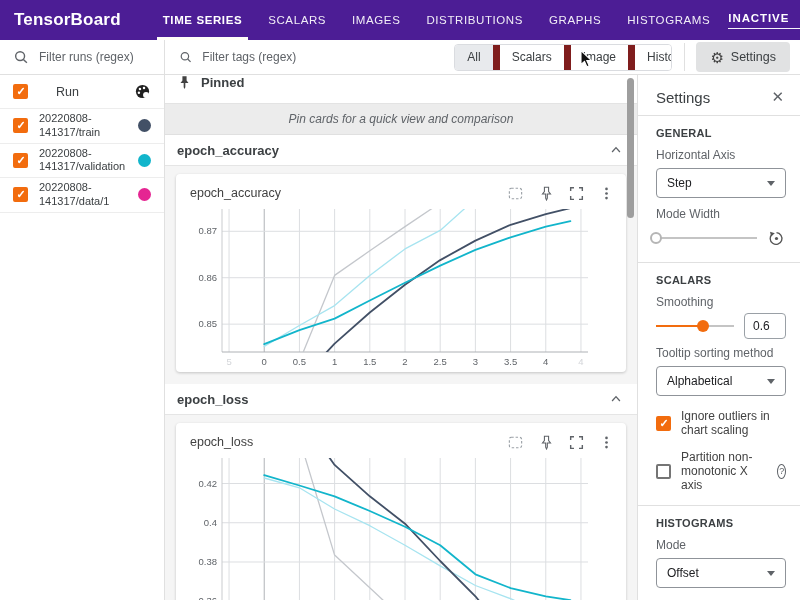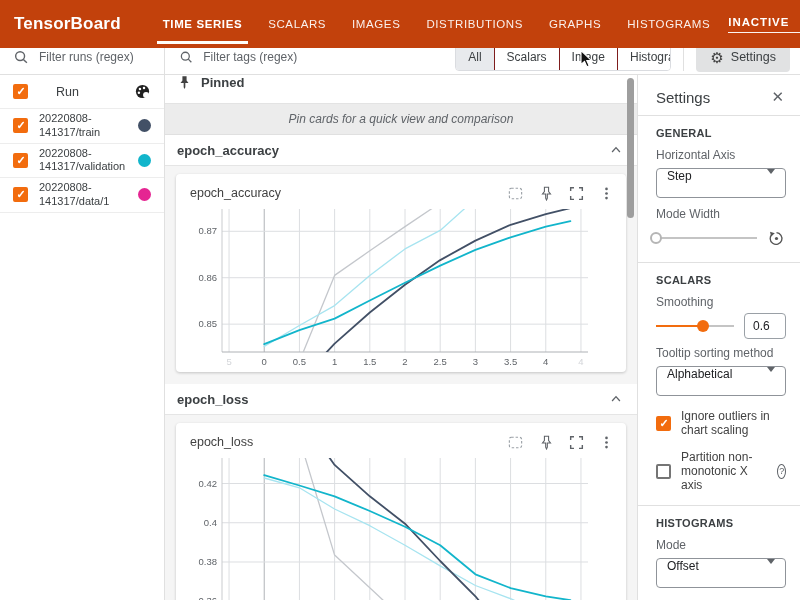--- a/index.html
+++ b/index.html
@@ -1,21 +1,21 @@
 <!DOCTYPE html>
 <html><head>
 <meta charset="utf-8">
 <style>
   html,body{margin:0;padding:0}
   body{width:800px;height:600px;position:relative;overflow:hidden;background:#fff;
        font-family:"Liberation Sans",sans-serif;color:#3c4043;-webkit-font-smoothing:antialiased}
   svg text{font-family:"Liberation Sans",sans-serif}
 
   
-  .app-header{position:absolute;left:0;top:0;right:0;height:48px;background:#c2410c;
+  .app-header{position:absolute;left:0;top:0;right:0;height:40px;background:#4c1d95;
               display:flex;align-items:center;padding:8px 14px;box-sizing:border-box;z-index:30}
   .logo{color:#fff;font-size:17px;font-weight:700;letter-spacing:.2px;margin-right:34px}
   .tabs{display:flex;height:40px}
   .tab{position:relative;display:flex;align-items:center;height:40px;padding:0 8px;margin-right:10px;
        color:rgba(255,255,255,.92);font-size:11.5px;font-weight:500;letter-spacing:.6px;cursor:pointer;white-space:nowrap}
   .tab.active{color:#fff;font-weight:700}
   .tab.active::after{content:"";position:absolute;left:2px;right:2px;bottom:0;height:3px;background:#fffdf8}
   .hdr-right{margin-left:auto;display:flex;align-items:center;gap:15px}
   .status-select{display:flex;align-items:center;justify-content:space-between;width:92px;
                  border-bottom:1.5px solid rgba(255,255,255,.95);padding-bottom:4px;cursor:pointer}
@@ -40,21 +40,21 @@
   .checkbox.checked::after{content:"✓";position:absolute;left:1.5px;top:-1px;color:#fff;font-size:11px;font-weight:700}
 
   
   .main-toolbar{position:absolute;left:165px;top:40px;right:0;height:35px;background:#fff;
                 border-bottom:1px solid #e0e0e0;display:flex;align-items:center;
                 padding:0 10px 0 14px;box-sizing:border-box;z-index:20}
   .main-toolbar .filter-input{width:250px;flex:none}
   .tb-spacer{flex:1}
   .chip-group{display:flex;border:1px solid #dadce0;border-radius:4px;overflow:hidden;background:#fff}
   .chip{padding:0 12px;height:25px;line-height:25px;font-size:12px;color:#3c4043;
-        border-right:1px solid #7f1d1d;cursor:pointer;background:#fff}
+        border-right:7px solid #7f1d1d;cursor:pointer;background:#fff}
   .chip:last-child{border-right:none}
   .chip.selected{background:#e8eaed}
   .toolbar-divider{width:1px;height:28px;background:#e0e0e0;margin:0 12px}
   .settings-btn{display:flex;align-items:center;gap:7px;background:#e1e2e3;border-radius:4px;
                 height:30px;padding:0 14px;cursor:pointer}
   .settings-btn .g{font-size:15px;color:#424242;line-height:1}
   .settings-btn .t{font-size:12.5px;font-weight:500;color:#3c4043}
 
   
   .main{position:absolute;left:165px;top:75px;width:472px;bottom:0;background:#f5f5f5;overflow:hidden}
@@ -82,21 +82,21 @@
   .settings-panel{position:absolute;left:637px;top:75px;right:0;bottom:0;background:#fff;
                   border-left:1px solid #e0e0e0;box-sizing:border-box;overflow:hidden}
   .sp-header{display:flex;align-items:center;justify-content:space-between;padding:13px 16px 9px 18px;
              border-bottom:1px solid #e0e0e0}
   .sp-title{font-size:15px;color:#3c4043}
   .sp-close{font-size:15px;color:#5f6368;cursor:pointer}
   .sp-section{padding:11px 14px 13px 18px;border-bottom:1px solid #e0e0e0}
   .sp-heading{font-size:11px;font-weight:700;color:#3c4043;letter-spacing:.3px;margin-bottom:4px}
   .sp-label{font-size:12px;color:#5f6368;margin:9px 0 6px}
   .select{height:28px;border:1px solid #8f9399;border-radius:4px;background:#fff;display:flex;
-          justify-content:space-between;padding:0 10px;cursor:pointer}
+          align-items:center;justify-content:space-between;padding:0 10px;cursor:pointer}
   .select .val{font-size:12px;color:#202124}
   .caret-d{width:0;height:0;border-left:4px solid transparent;border-right:4px solid transparent;border-top:5px solid #5f6368}
   .slider-row{display:flex;align-items:center;gap:10px;height:22px}
   .slider{position:relative;height:14px;flex:1;cursor:pointer}
   .slider .track{position:absolute;left:0;right:0;top:6px;height:2px;background:#c4c4c4}
   .slider .fill{position:absolute;left:0;top:6px;height:2px;background:#f26c0e}
   .slider .thumb{position:absolute;top:1px;width:12px;height:12px;margin-left:-6px;border-radius:50%;background:#f26c0e}
   .slider.hollow .thumb{background:#fff;border:2px solid #b5b5b5;width:8px;height:8px;top:1px}
   .reset-btn{flex-shrink:0;cursor:pointer;display:flex;align-items:center}
   .num-input{width:42px;height:26px;border:1px solid #9aa0a6;border-radius:4px;font-size:12px;

